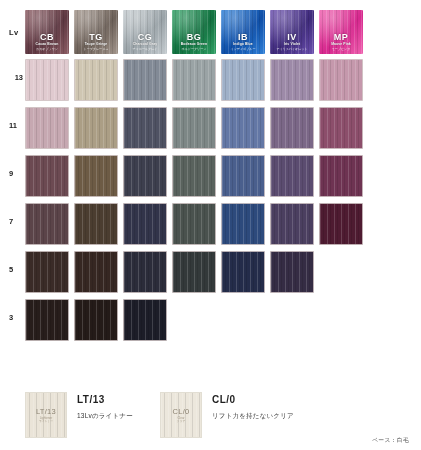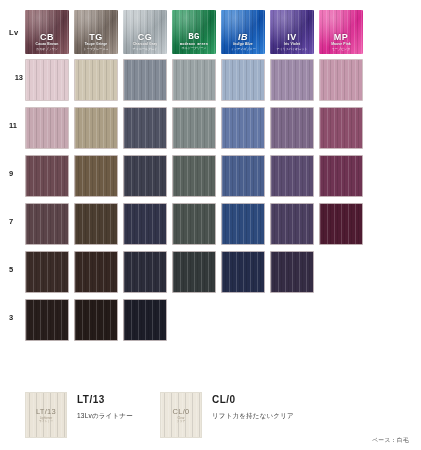--- a/index.html
+++ b/index.html
@@ -236,27 +236,27 @@
           <div class="tone-code">TG</div>
           <div class="tone-en">Taupe Griege</div>
           <div class="tone-jp">トープグレージュ</div>
         </div>
         <div class="tone-tile strands" style="left: 123px; background: linear-gradient(135deg, rgb(195, 202, 206) 0%, rgb(154, 163, 168) 55%, rgb(195, 202, 206) 100%); justify-content: flex-end;">
           <div class="tile-sheen" style="background: radial-gradient(at 30% 18%, rgba(255, 255, 255, 0.3) 0%, rgba(255, 255, 255, 0) 58%);"></div>
           <div class="tone-code">CG</div>
           <div class="tone-en">Charcoal Gray</div>
           <div class="tone-jp">チャコールグレイ</div>
         </div>
-        <div class="tone-tile strands" style="left: 172px; background: linear-gradient(135deg, rgb(47, 158, 99) 0%, rgb(17, 112, 63) 55%, rgb(47, 158, 99) 100%); font-family: Liberation Mono, monospace;">
+        <div class="tone-tile strands" style="left: 172px; background: linear-gradient(135deg, rgb(47, 158, 99) 0%, rgb(17, 112, 63) 55%, rgb(47, 158, 99) 100%);">
           <div class="tile-sheen" style="background: radial-gradient(at 30% 18%, rgba(255, 255, 255, 0.3) 0%, rgba(255, 255, 255, 0) 58%);"></div>
           <div class="tone-code">BG</div>
           <div class="tone-en">Bodeaux Green</div>
           <div class="tone-jp">ボルドーグリーン</div>
         </div>
-        <div class="tone-tile strands" style="left: 221px; background: linear-gradient(135deg, rgb(47, 127, 214) 0%, rgb(15, 79, 168) 55%, rgb(47, 127, 214) 100%); font-style: italic;">
+        <div class="tone-tile strands" style="left: 221px; background: linear-gradient(135deg, rgb(47, 127, 214) 0%, rgb(15, 79, 168) 55%, rgb(47, 127, 214) 100%);">
           <div class="tile-sheen" style="background: radial-gradient(at 30% 18%, rgba(255, 255, 255, 0.3) 0%, rgba(255, 255, 255, 0) 58%);"></div>
           <div class="tone-code">IB</div>
           <div class="tone-en">Indigo Blue</div>
           <div class="tone-jp">インディゴブルー</div>
         </div>
         <div class="tone-tile strands" style="left: 270px; background: linear-gradient(135deg, rgb(106, 79, 174) 0%, rgb(62, 42, 122) 55%, rgb(106, 79, 174) 100%);">
           <div class="tile-sheen" style="background: radial-gradient(at 30% 18%, rgba(255, 255, 255, 0.3) 0%, rgba(255, 255, 255, 0) 58%);"></div>
           <div class="tone-code">IV</div>
           <div class="tone-en">Iris Violet</div>
           <div class="tone-jp">アイリスバイオレット</div>

